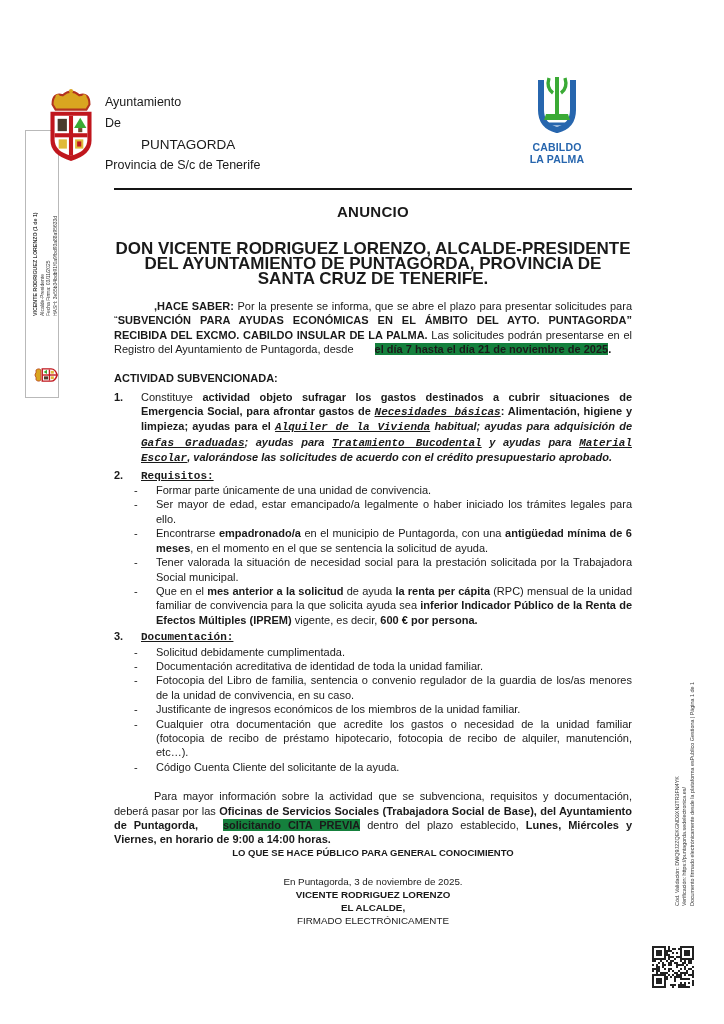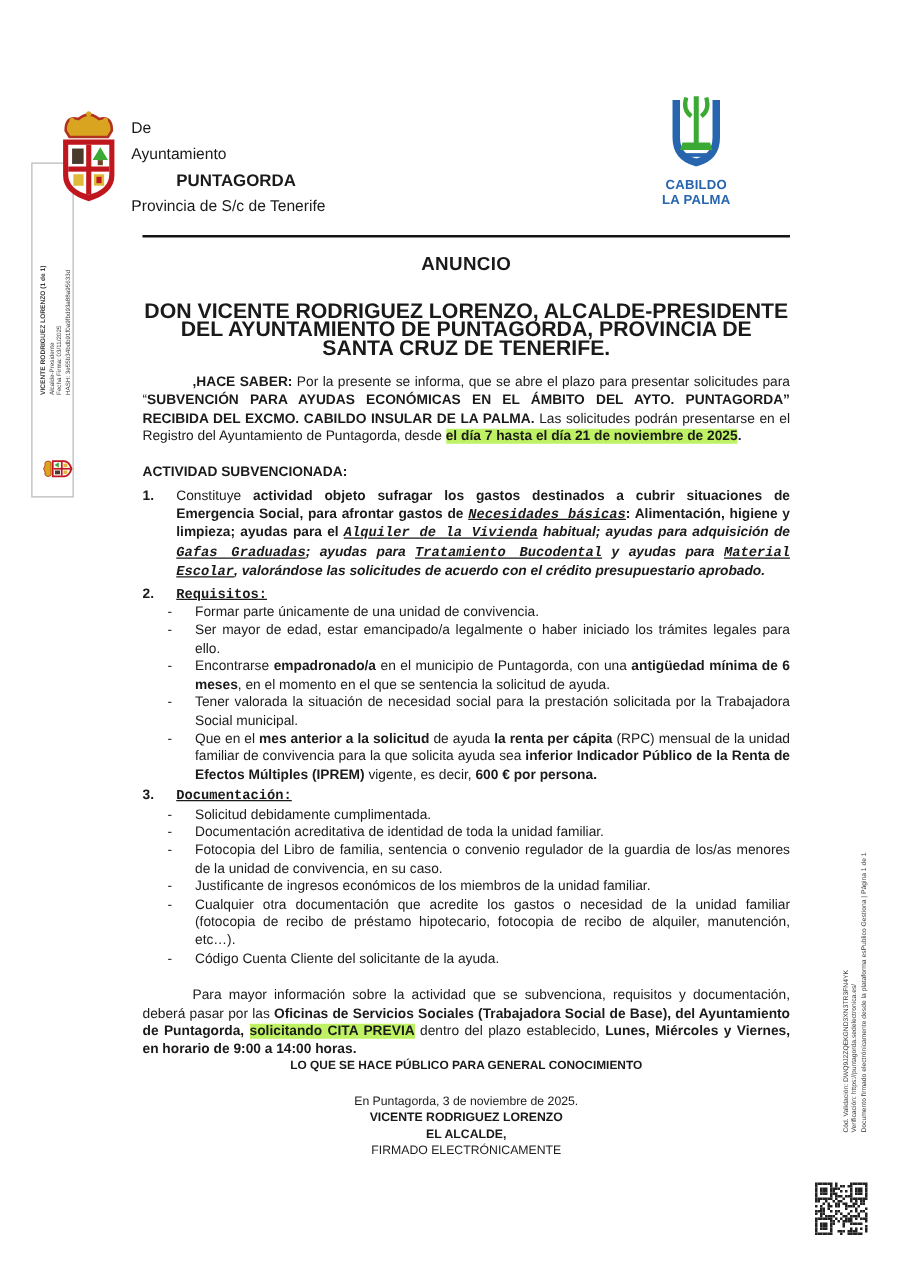--- a/index.html
+++ b/index.html
@@ -7,21 +7,21 @@
   body {
     background:#ffffff;
     font-family:"Liberation Sans", sans-serif;
     color:#1a1a1a;
     position:relative;
     overflow:hidden;
   }
   .b { font-weight:bold; }
   .i { font-style:italic; }
   .u { text-decoration:underline;font-family:Liberation Mono, monospace; }
-  .hl { background:#bef264; }
+  .hl { background:#15803d;margin-left:18px; }
   .just { text-align:justify; }
 
   
   .sig-box {
     position:absolute; left:25px; top:130px; width:34px; height:268px;
     border:1px solid #b9b9b9; background:#fff;
   }
   .sig-text {
     position:absolute; left:32px; top:316px; width:114px;
     transform:rotate(-90deg); transform-origin:0 0;
@@ -29,21 +29,21 @@
   }
   .sig-name { font-weight:bold; font-size:5.3px; }
   .sig-stamp {
     position:absolute; left:33px; top:362px; width:26px; height:26px;
     transform:rotate(-90deg);
   }
 
   
   .coat { position:absolute; left:40px; top:86px; z-index:2; }
   .org-block { position:absolute; left:105px; top:92px; font-size:12.5px; line-height:21px; }
-  .org-bold { font-weight:bold; font-size:13.5px;padding-left:36px; }
+  .org-bold { font-weight:normal; font-size:13.5px;padding-left:36px; }
   .cabildo { position:absolute; left:522px; top:76px; width:70px; text-align:center; }
   .cabildo-name { color:#2766ae; font-weight:bold; font-size:10.5px; line-height:11.5px; letter-spacing:0.2px; }
 
   
   .main { position:absolute; left:114px; top:188px; width:518px; }
   .rule { border-top:2px solid #151515; width:100%; }
   .title { margin-top:13px; text-align:center; font-weight:bold; font-size:15px; letter-spacing:0.3px; }
   .subtitle { margin-top:21px; text-align:center; font-weight:bold; font-size:17px; line-height:15px; }
   .para { font-size:11px; line-height:14.4px; text-align:justify; }
   .indent { text-indent:40px; }
@@ -104,22 +104,22 @@
     <rect x="14" y="46" width="32" height="4" fill="#c0161d"></rect>
     <rect x="17" y="32" width="9" height="12" fill="#4a3a2c"></rect>
     <path d="M39,31 l6,10 h-12 z" fill="#3aaa35"></path>
     <rect x="37" y="41" width="4" height="4" fill="#6b4a2b"></rect>
     <rect x="18" y="52" width="8" height="9" fill="#e0b93a"></rect>
     <rect x="34" y="52" width="8" height="9" fill="#e0b93a"></rect>
     <rect x="36" y="54" width="4" height="5" fill="#c0161d"></rect>
   </svg>
 </div>
 <div class="org-block">
+  <div>Ayuntamiento</div>
   <div>De</div>
-  <div>Ayuntamiento</div>
   <div class="org-bold">PUNTAGORDA</div>
   <div>Provincia de S/c de Tenerife</div>
 </div>
 <div class="cabildo">
   <svg width="64" height="62" viewBox="0 0 64 62">
     <path d="M16,4 V34 Q16,50 32,54 Q48,50 48,34 V4" fill="none" stroke="#2766ae" stroke-width="6"></path>
     <line x1="32" y1="1" x2="32" y2="40" stroke="#3aaa35" stroke-width="4"></line>
     <path d="M24,2 Q21,12 28,17" fill="none" stroke="#3aaa35" stroke-width="3.4"></path>
     <path d="M40,2 Q43,12 36,17" fill="none" stroke="#3aaa35" stroke-width="3.4"></path>
     <polygon points="21,38 43,38 45,44 19,44" fill="#3aaa35"></polygon>

